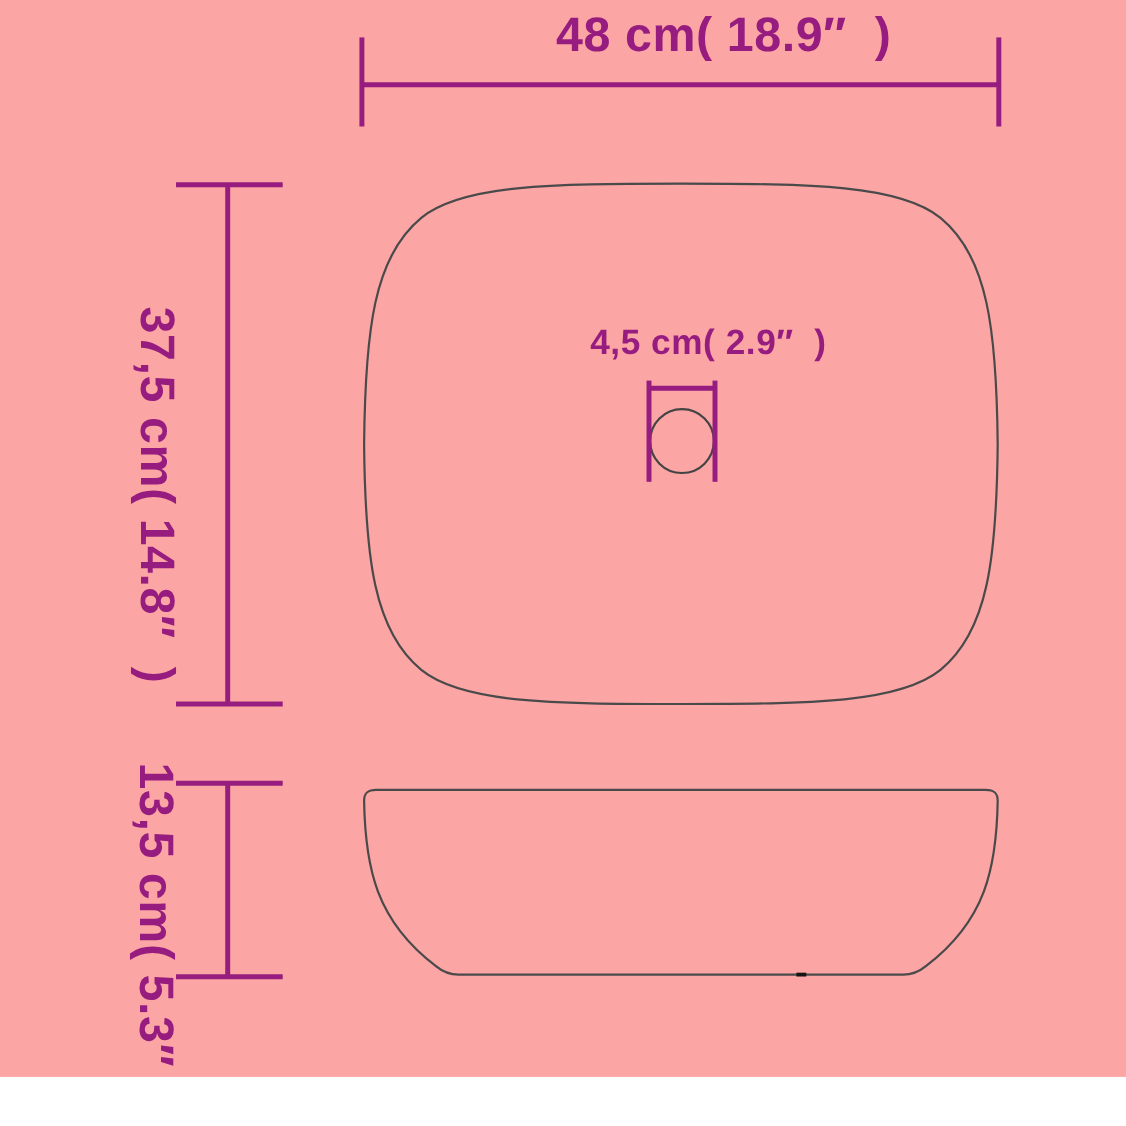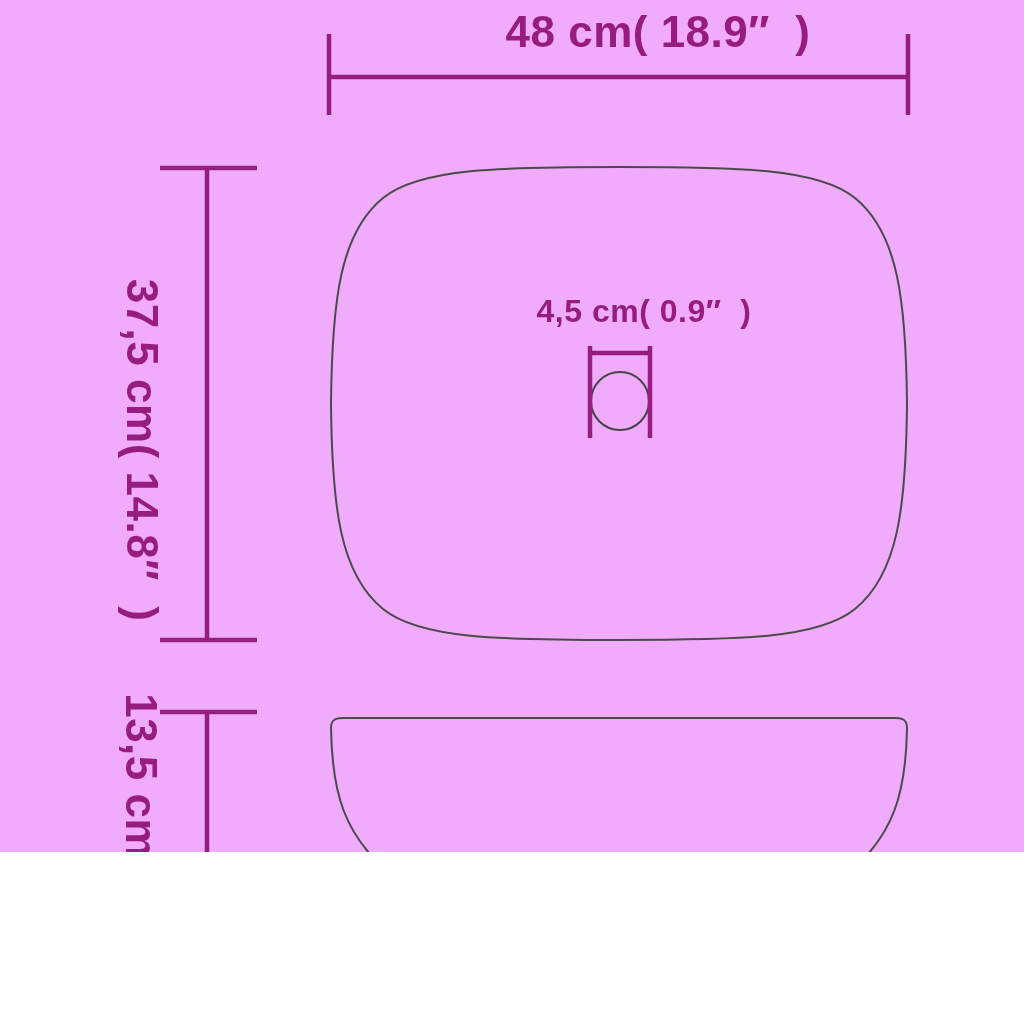--- a/index.html
+++ b/index.html
@@ -3,22 +3,22 @@
 <meta charset="utf-8">
 <style>
   html, body {
     margin: 0;
     padding: 0;
     background: #ffffff;
   }
   #canvas {
     position: relative;
     width: 1024px;
-    height: 852px;
-    background: #f0abfc;
+    height: 979px;
+    background: #fca5a5;
     overflow: hidden;
     font-family: "Liberation Sans", "DejaVu Sans", sans-serif;
   }
   #diagram-svg {
     position: absolute;
     left: 0;
     top: 0;
   }
   .dim-label {
     position: absolute;
@@ -103,15 +103,15 @@
       </g>
     </g>
   </svg>
 
   <div class="dim-label" style="left: 488px; top: 6px; width: 340px;">48 cm( 18.9″  )</div>
 
   <div class="dim-label vertical" style="left: -58px; top: 424px; width: 400px; height: 52px;">37,5 cm( 14.8″  )</div>
 
   <div class="dim-label vertical" style="left: -24px; top: 826px; width: 330px; height: 52px;">13,5 cm( 5.3″  )</div>
 
-  <div class="dim-label small" style="left: 494px; top: 292px; width: 300px;">4,5 cm( 0.9″  )</div>
+  <div class="dim-label small" style="left: 494px; top: 292px; width: 300px;">4,5 cm( 2.9″  )</div>
 
 </div>
 
 </body></html>

